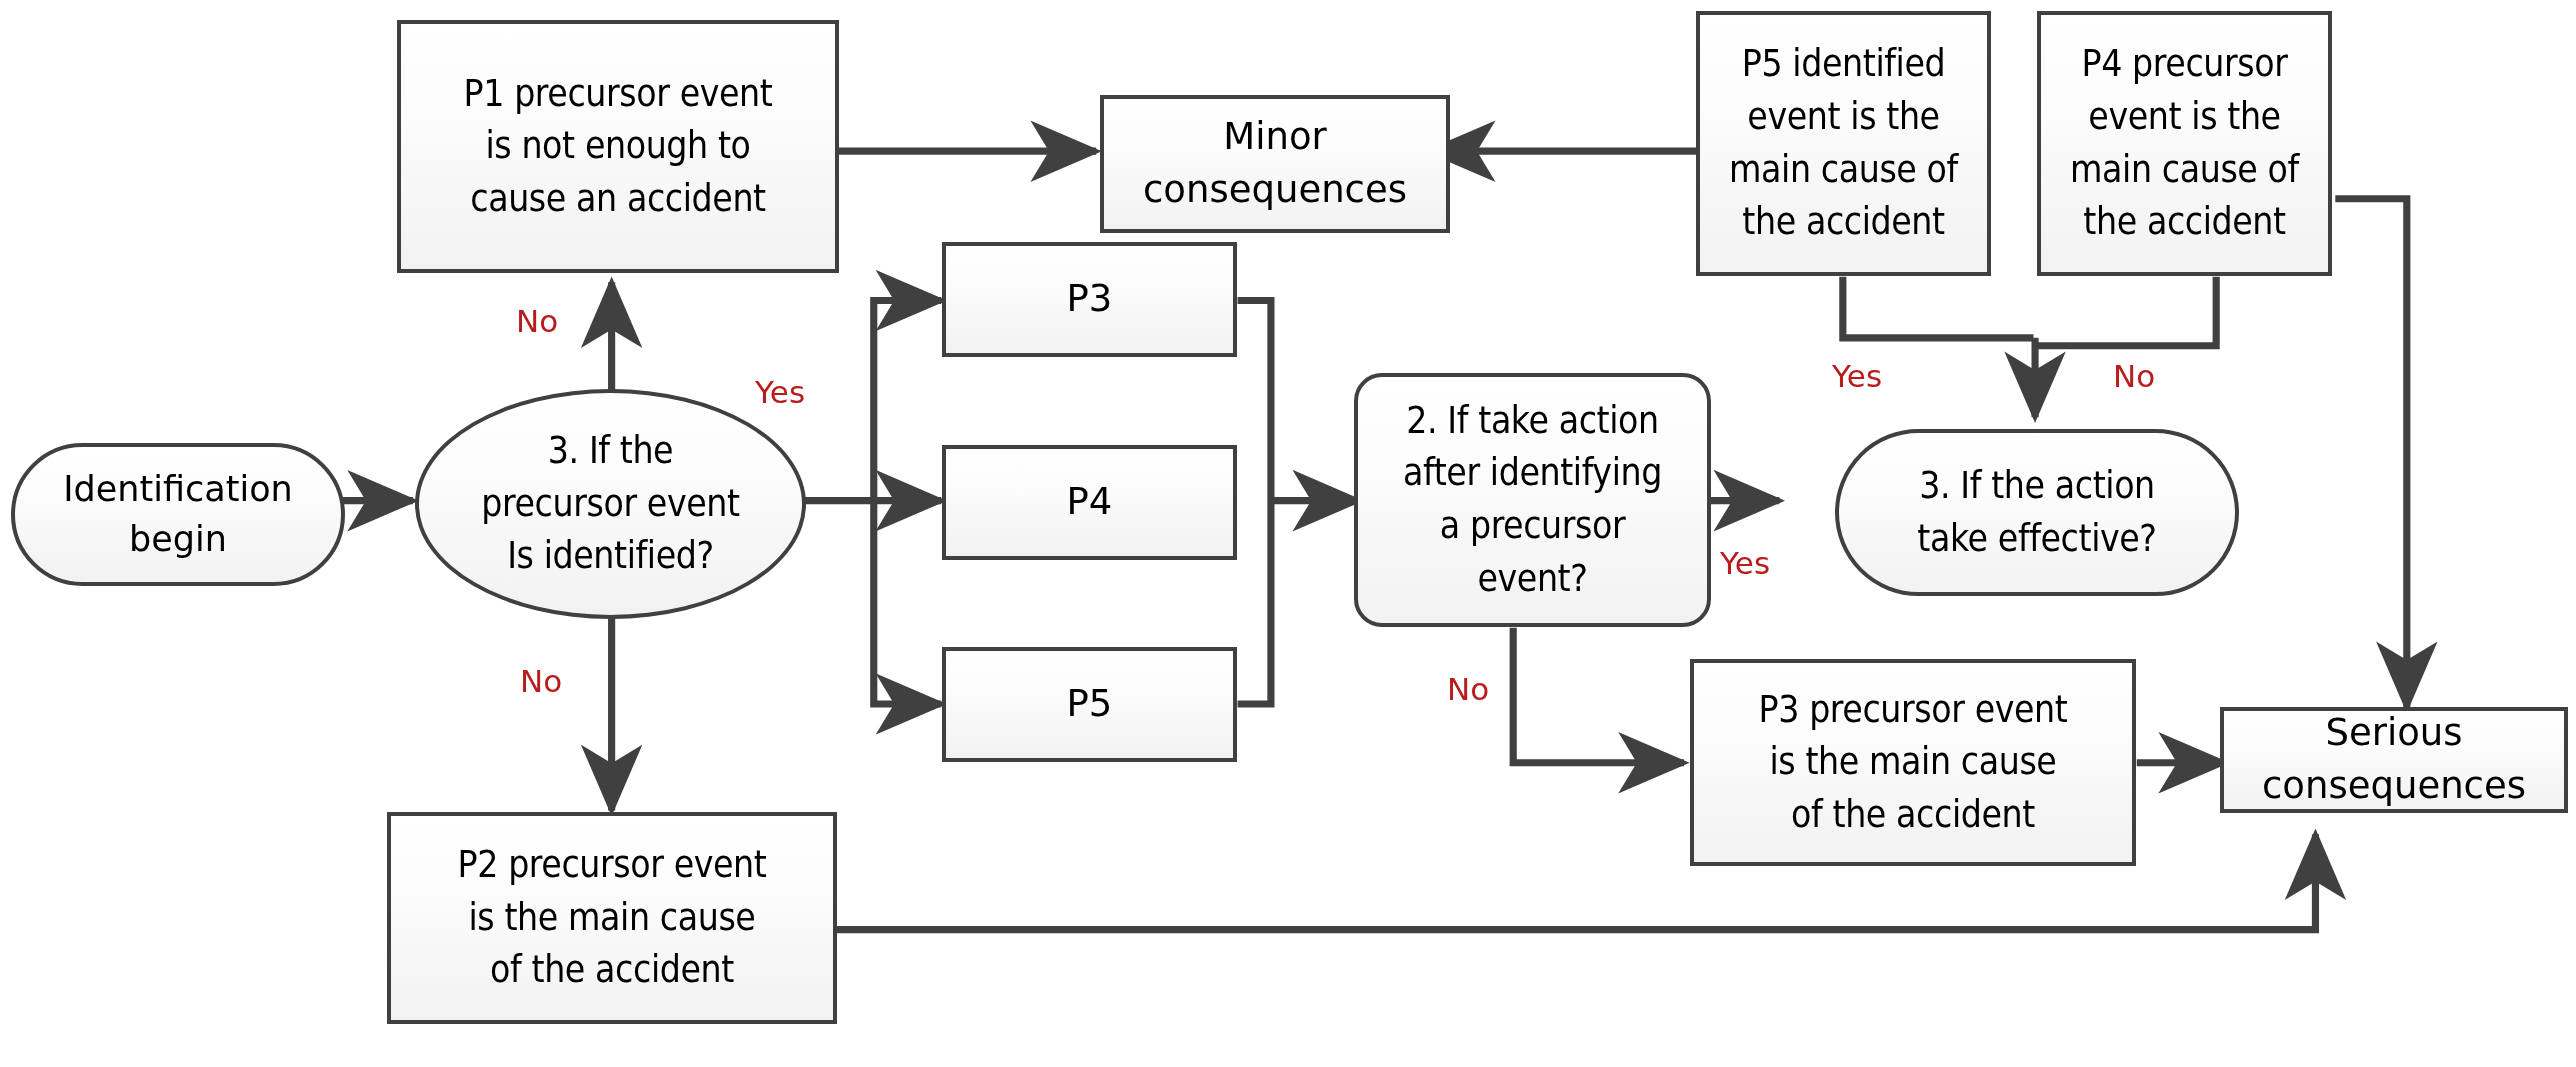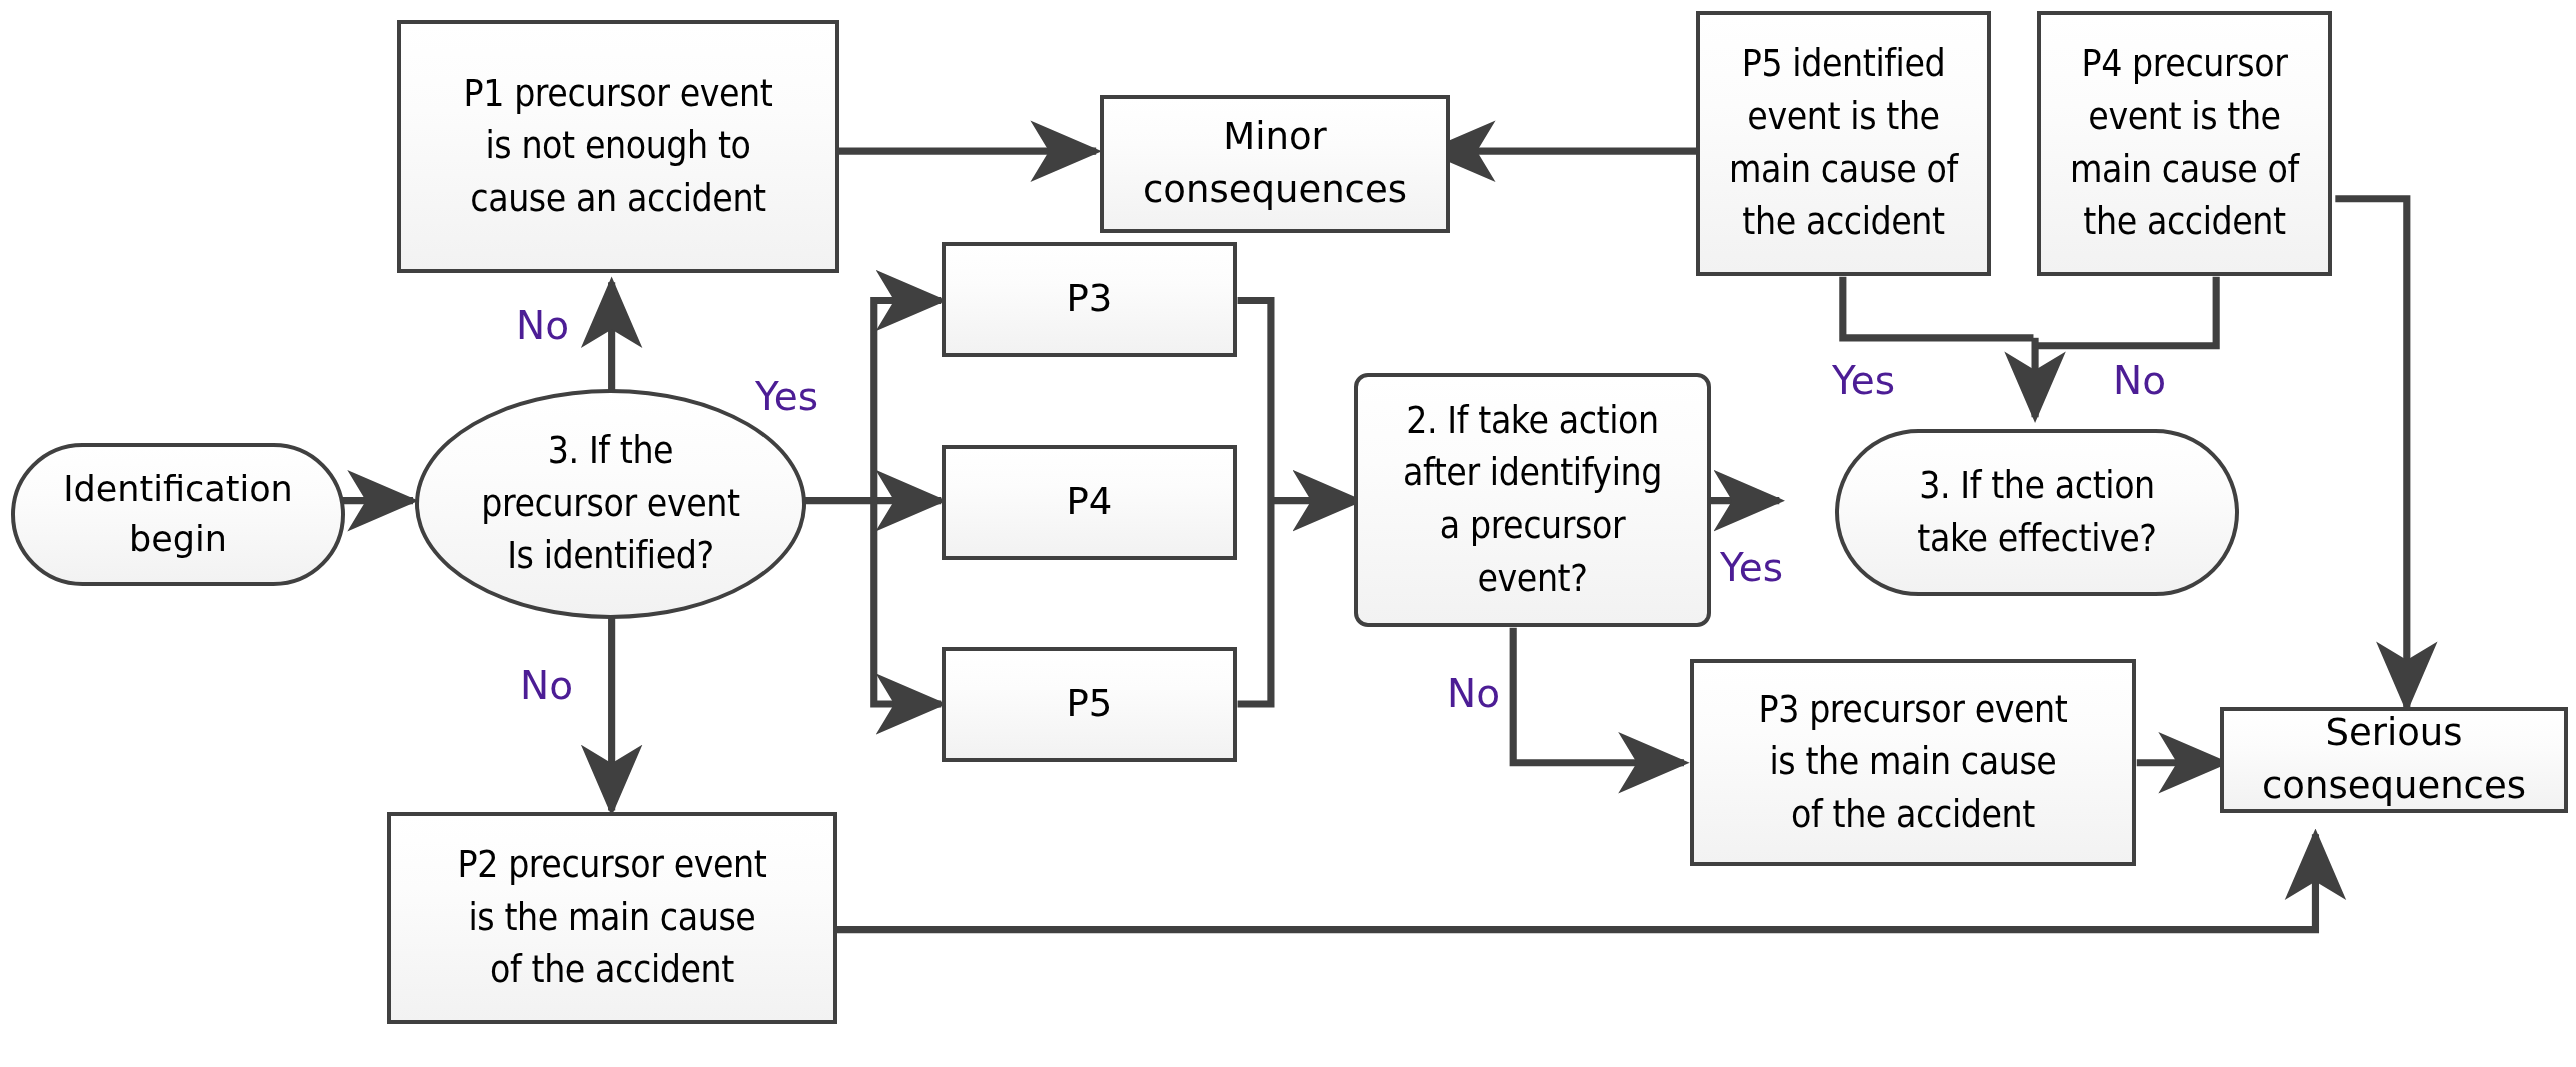--- a/index.html
+++ b/index.html
@@ -5,27 +5,27 @@
   html,body{margin:0;padding:0;background:#ffffff;}
   body{font-family:"DejaVu Sans","Liberation Sans",sans-serif;}
   #stage{position:relative;width:2576px;height:1068px;background:#fff;overflow:hidden;}
   svg#wires{position:absolute;left:0;top:0;width:2576px;height:1068px;}
   .node{position:absolute;box-sizing:border-box;display:flex;align-items:center;justify-content:center;
         text-align:center;color:#000;
         background:linear-gradient(180deg,#ffffff 0%,#fcfcfc 35%,#f2f2f2 100%);
         border:4.8px solid #404040;}
   .node .lbl{display:block;line-height:1.42;padding:0 8px;white-space:pre-line;}
   .rect{border-radius:0;}
-  .round{border-radius:14px;}
+  .round{border-radius:28px;}
   .stadium{border-radius:794px;margin-top:16px;}
   .ellipse{border-radius:50%;}
   .narrow{font-family:"DejaVu Sans Condensed","Liberation Sans",sans-serif;font-stretch:condensed;letter-spacing:-0.4px;}
   .wide{font-family:"DejaVu Sans","Liberation Sans",sans-serif;}
-  .edgelabel{position:absolute;color:#4c1d95;font-family:"DejaVu Sans","Liberation Sans",sans-serif;
-             font-size:39px;line-height:1;white-space:nowrap;}
+  .edgelabel{position:absolute;color:#b91c1c;font-family:"DejaVu Sans","Liberation Sans",sans-serif;
+             font-size:31px;line-height:1;white-space:nowrap;}
 </style>
 </head>
 <body>
 
 <div id="stage">
 
   <svg id="wires" viewBox="0 0 3243 1344" xmlns="http://www.w3.org/2000/svg">
     <defs>
       <marker id="ah" markerWidth="10" markerHeight="9" refX="9.2" refY="4.5" orient="auto" markerUnits="strokeWidth">
         <path d="M0,0.2 L10,4.5 L0,8.8 L2.6,4.5 Z" fill="#404040"></path>

